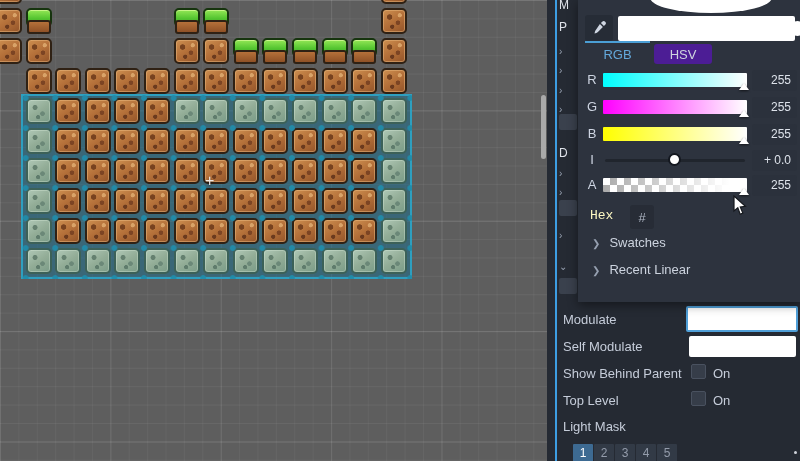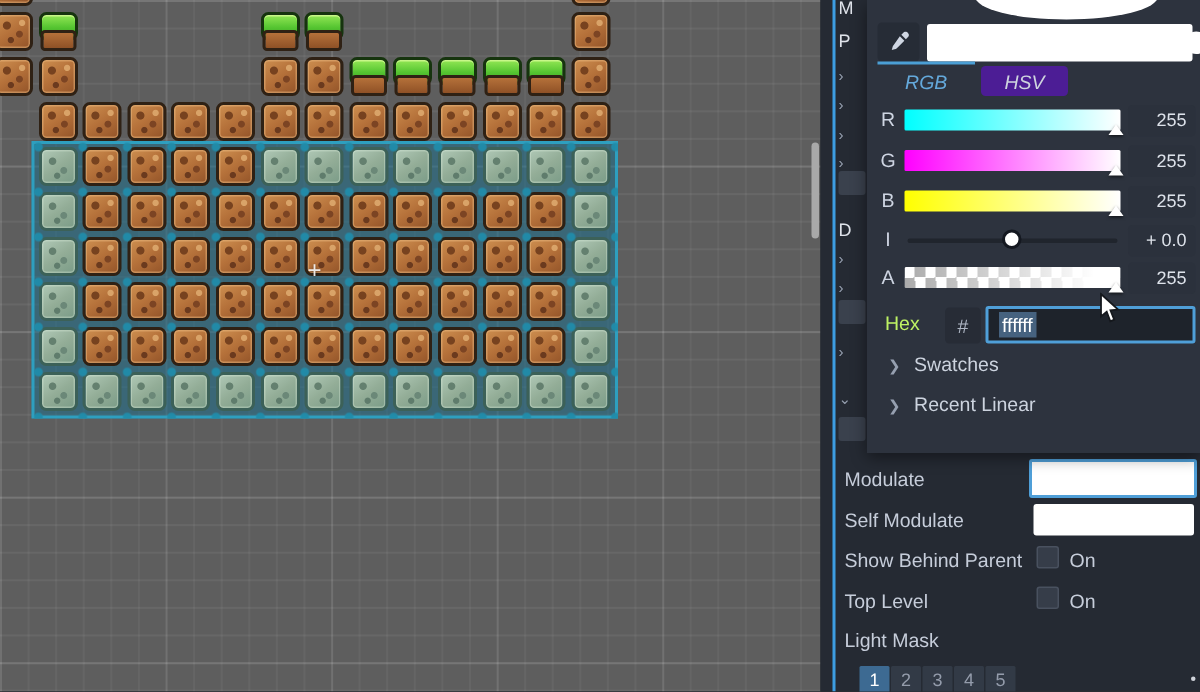--- a/index.html
+++ b/index.html
@@ -60,40 +60,40 @@
   .frag.box{width:18px;height:16px;background:#3a414d;border-radius:2px;}
 
   
   .popup{position:absolute;left:31px;top:0;width:222px;height:302px;background:#2d333e;
     box-shadow:0 3px 10px rgba(0,0,0,.45);z-index:4;}
   .wheel{position:absolute;left:72px;top:-18px;width:122px;height:31px;background:#fff;border-radius:50%;}
   .eyedrop{position:absolute;left:7px;top:15px;width:28px;height:26px;background:#262c36;border:none;
     border-radius:3px;display:flex;align-items:center;justify-content:center;padding:0;}
   .preview{position:absolute;left:40px;top:16px;width:177px;height:25px;background:#fff;border-radius:2px;}
   .pknob{position:absolute;left:212px;top:21px;width:15px;height:15px;background:#fff;border-radius:50%;}
-  .tabs{position:absolute;left:0;top:41px;width:180px;height:23px;font-size:13px;font-style:italic;}
+  .tabs{position:absolute;left:0;top:41px;width:180px;height:23px;font-size:13px;}
   .tab{position:absolute;top:3px;height:20px;display:flex;align-items:center;justify-content:center;
     color:#ced4de;background:#4c1d95;border-radius:3px;}
   .tab.active{background:transparent;color:#64a9db;border-radius:0;}
   .tab.active::before{content:"";position:absolute;left:0;right:0;top:-3px;height:2px;background:#4b9fd5;}
   .srow{position:absolute;left:0;width:222px;height:21px;}
   .slabel{position:absolute;left:6px;top:2px;width:16px;text-align:center;font-size:13px;color:#ced5e2;}
   .sbar{position:absolute;left:25px;top:3px;width:144px;height:14px;border-radius:1px;}
   .sbar.alpha{background-image:linear-gradient(to right,rgba(255,255,255,0),#fff 88%),
       repeating-conic-gradient(#ababab 0% 25%,#ffffff 0% 50%);
     background-size:auto,14px 14px;}
   .tri{position:absolute;right:-2px;top:10px;width:0;height:0;border-left:5px solid transparent;
     border-right:5px solid transparent;border-bottom:7px solid #fff;
     filter:drop-shadow(0 1px 1px rgba(0,0,0,.6));}
   .iline{position:absolute;left:27px;top:9px;width:140px;height:3px;background:#20252d;border-radius:2px;}
   .iknob{position:absolute;left:90px;top:3px;width:13px;height:13px;background:#fff;border-radius:50%;
     border:2px solid #141820;}
   .sval{position:absolute;left:174px;top:0;width:45px;height:21px;background:#2b313c;border-radius:3px;
     font-size:12px;color:#dde2ea;text-align:right;line-height:21px;padding-right:6px;}
-  .hexlabel{position:absolute;left:12px;top:208px;font-size:13px;color:#bef264;}
+  .hexlabel{position:absolute;left:12px;top:208px;font-size:13px;color:#fef9c3;font-family:Liberation Mono, monospace;}
   .hashbtn{position:absolute;left:52px;top:205px;width:24px;height:24px;background:#272c36;border:none;
     border-radius:3px;color:#aeb6c4;font-size:13px;}
   .hexinput{position:absolute;left:79px;top:204px;width:140px;height:25px;background:#1e232b;
     border:2px solid #4f9fd8;border-radius:2px;display:flex;align-items:center;padding-left:7px;}
   .hexsel{background:#46627f;color:#fff;font-size:13px;padding:1px 2px;}
   .secrow{position:absolute;left:14px;width:200px;height:18px;font-size:13px;color:#ccd3de;}
   .secrow .arr{color:#96a0b0;font-size:10px;margin-right:9px;}
   .warnlink{position:absolute;left:20px;top:285px;font-size:13px;color:#c9d0db;text-decoration:underline;}
 
   
@@ -303,23 +303,20 @@
             <span class="slabel">A</span>
             <div class="sbar alpha">
               <div class="tri"></div>
             </div>
             <div class="sval">255</div>
           </div>
         </div>
 
       <span class="hexlabel">Hex</span>
       <button class="hashbtn">#</button>
-      <div class="hexinput">
-        <span class="hexsel">ffffff</span>
-      </div>
 
       <div class="secrow" style="top:235px;">
         <span class="arr">❯</span><span>Swatches</span>
       </div>
       <div class="secrow" style="top:262px;">
         <span class="arr">❯</span><span>Recent Linear</span>
       </div>
     </div>
 
     <span class="prop-label" style="top:312px;">Modulate</span>

